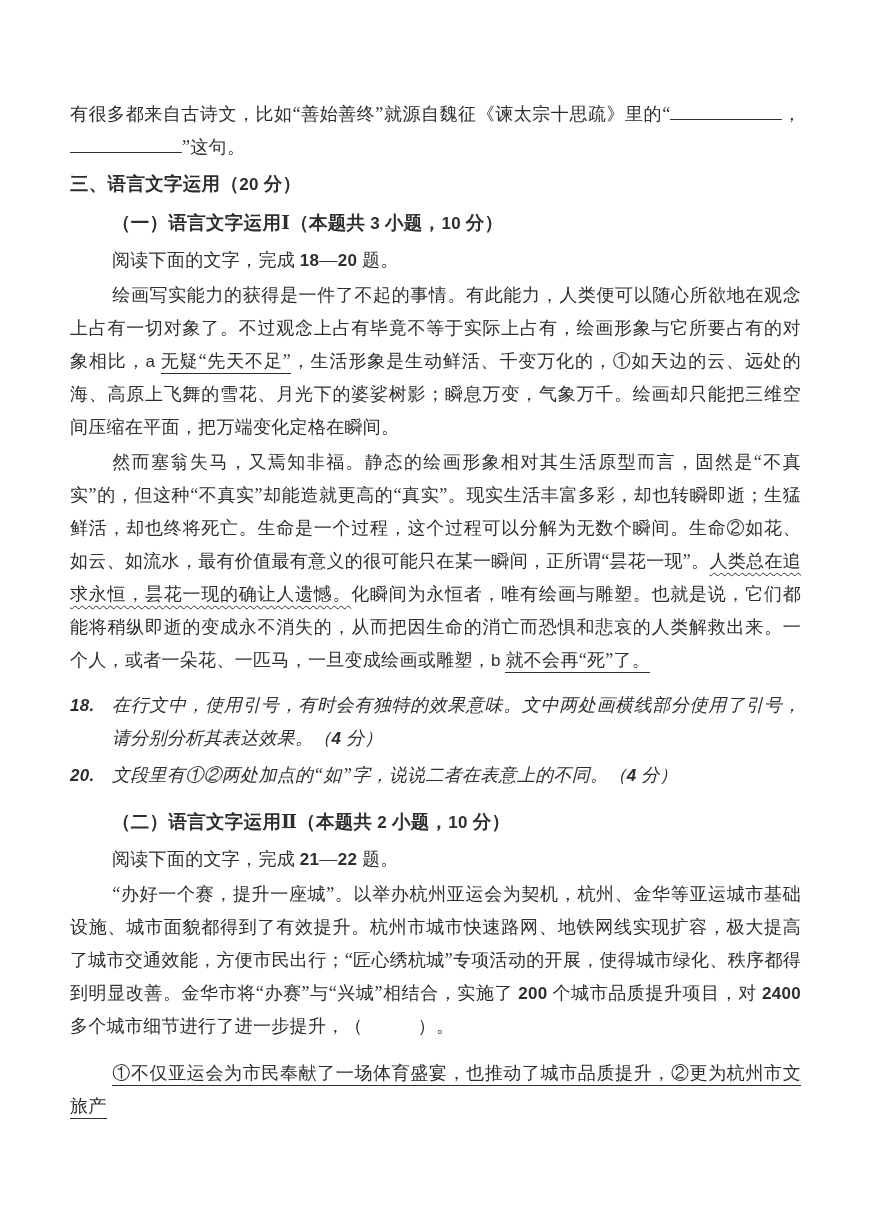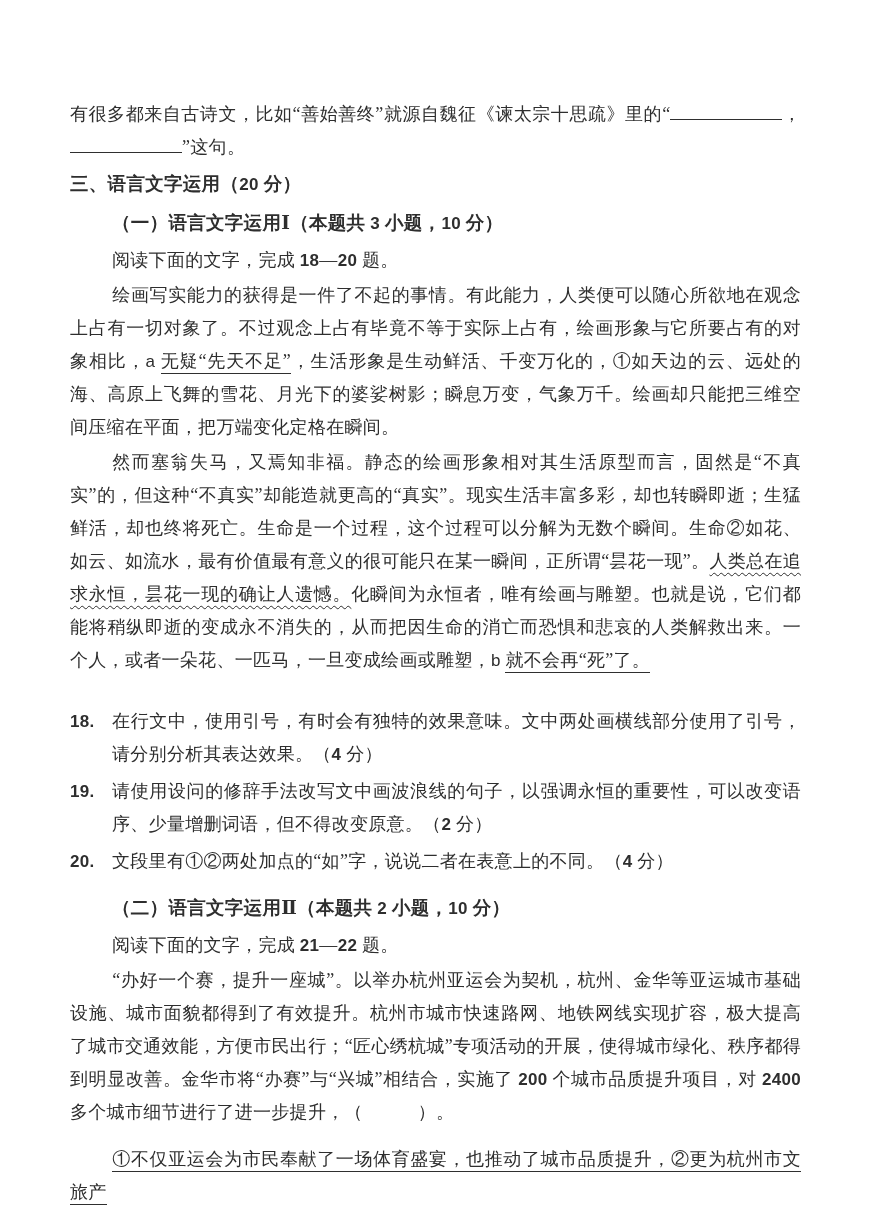--- a/index.html
+++ b/index.html
@@ -28,21 +28,21 @@
     font-weight: 700;
     font-size: 18.5px;
   }
   .sub-title {
     margin: 4px 0 0 0;
     font-weight: 700;
     font-size: 18.5px;
     text-indent: 42px;
   }
   .note { margin: 4px 0 0 0; text-indent: 42px; }
-  .questions { margin-top: 28px; }
+  .questions { margin-top: 12px; font-style: italic; }
   .question { display: flex; margin-top: 4px; }
   .qnum {
     flex: 0 0 42px;
     font-family: "Liberation Sans", "DejaVu Sans", sans-serif;
     font-weight: 700;
     font-size: 17px;
   }
   .qtext { flex: 1 1 auto; text-align: justify; }
   .gap-md { margin-top: 14px; }
   
@@ -89,24 +89,20 @@
   <div class="para indent">绘画写实能力的获得是一件了不起的事情。有此能力，人类便可以随心所欲地在观念上占有一切对象了。不过观念上占有毕竟不等于实际上占有，绘画形象与它所要占有的对象相比，<span class="latin">a</span> <span class="seg-u">无疑“先天不足”</span>，生活形象是生动鲜活、千变万化的，①如天边的云、远处的海、高原上飞舞的雪花、月光下的婆娑树影；瞬息万变，气象万千。绘画却只能把三维空间压缩在平面，把万端变化定格在瞬间。</div>
 
   <div class="para indent">然而塞翁失马，又焉知非福。静态的绘画形象相对其生活原型而言，固然是“不真实”的，但这种“不真实”却能造就更高的“真实”。现实生活丰富多彩，却也转瞬即逝；生猛鲜活，却也终将死亡。生命是一个过程，这个过程可以分解为无数个瞬间。生命②如花、如云、如流水，最有价值最有意义的很可能只在某一瞬间，正所谓“昙花一现”。<span class="seg-wavy">人类总在追求永恒，昙花一现的确让人遗憾。</span>化瞬间为永恒者，唯有绘画与雕塑。也就是说，它们都能将稍纵即逝的变成永不消失的，从而把因生命的消亡而恐惧和悲哀的人类解救出来。一个人，或者一朵花、一匹马，一旦变成绘画或雕塑，<span class="latin">b</span> <span class="seg-u">就不会再“死”了。</span></div>
 
   <div class="questions">
     <div class="question">
       <span class="qnum">18.</span>
       <div class="qtext">在行文中，使用引号，有时会有独特的效果意味。文中两处画横线部分使用了引号，请分别分析其表达效果。（<span class="num">4</span> 分）</div>
     </div>
     <div class="question">
-      <span class="qnum">19.</span>
-      <div class="qtext">请使用设问的修辞手法改写文中画波浪线的句子，以强调永恒的重要性，可以改变语序、少量增删词语，但不得改变原意。（<span class="num">2</span> 分）</div>
-    </div>
-    <div class="question">
       <span class="qnum">20.</span>
       <div class="qtext">文段里有①②两处加点的“如”字，说说二者在表意上的不同。（<span class="num">4</span> 分）</div>
     </div>
   </div>
 
   <div class="sub-title gap-md">（二）语言文字运用Ⅱ（本题共 <span class="num">2</span> 小题，<span class="num">10</span> 分）</div>
 
   <div class="note">阅读下面的文字，完成 <span class="num">21</span>—<span class="num">22</span> 题。</div>
 
   <div class="para indent">“办好一个赛，提升一座城”。以举办杭州亚运会为契机，杭州、金华等亚运城市基础设施、城市面貌都得到了有效提升。杭州市城市快速路网、地铁网线实现扩容，极大提高了城市交通效能，方便市民出行；“匠心绣杭城”专项活动的开展，使得城市绿化、秩序都得到明显改善。金华市将“办赛”与“兴城”相结合，实施了 <span class="num">200</span> 个城市品质提升项目，对 <span class="num">2400</span> 多个城市细节进行了进一步提升，（　　　）。</div>

